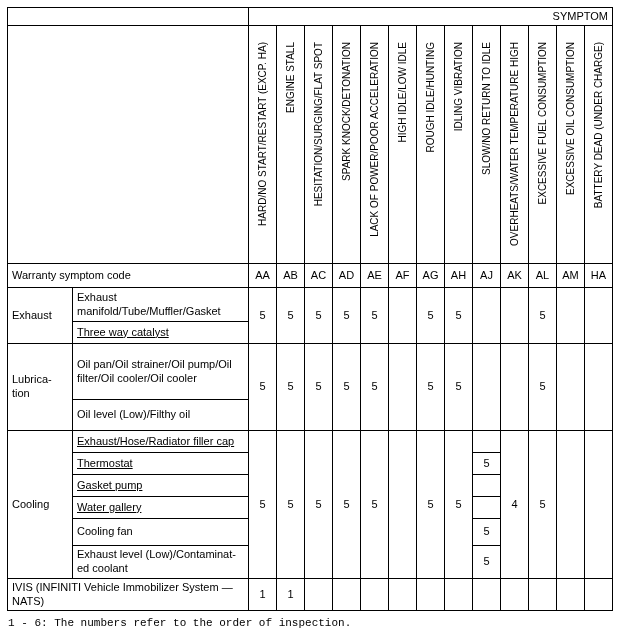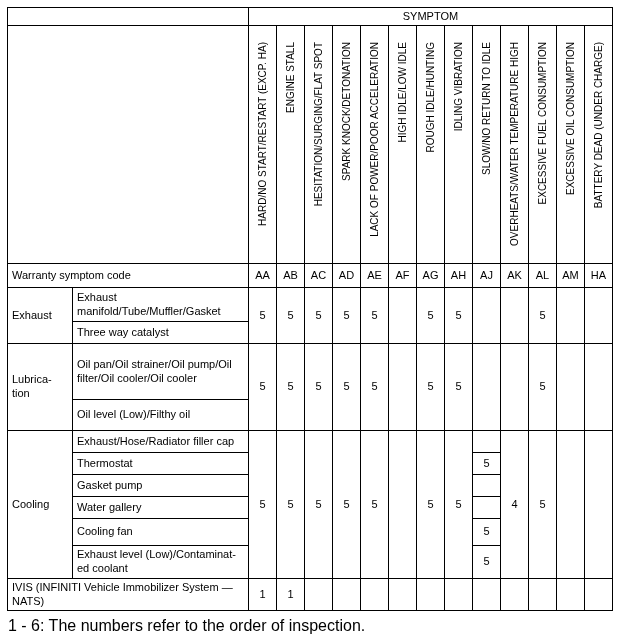--- a/index.html
+++ b/index.html
@@ -30,27 +30,27 @@
     position: absolute; left: 0; top: 0;
     width: 238px; height: 28px;
     transform-origin: 0 0;
     transform: rotate(-90deg) translateX(-238px);
     line-height: 28px;
     text-align: right;
     padding-right: 16px;
     font-size: 10px;
     white-space: nowrap;
   }
-  .symptom-hd { height: 18px; text-align: center; padding: 1px; }
-
-  .h24 { height: 24px; } .h34 { height: 34px; margin-left: 32px; } .h22 { height: 22px; }
+  .symptom-hd { height: 18px; text-align: right; padding: 1px; }
+
+  .h24 { height: 24px; } .h34 { height: 34px; margin-left: 32px; } .h22 { height: 22px; text-decoration: underline; }
   .h56 { height: 56px; } .h31 { height: 31px; } .h27 { height: 27px; }
   .h33 { height: 33px; } .h32 { height: 32px; margin-left: 32px; }
 
-  .footnote { font-size: 16px; margin-top: 6px; padding-left: 1px; }
+  .footnote { font-size: 11px; margin-top: 6px; padding-left: 1px; font-family: Liberation Mono, monospace; }
 </style>
 </head>
 <body>
 
 <div class="page">
   <table class="symptom">
     <colgroup>
       <col style="width:65px">
       <col style="width:176px">
       <col span="13" style="width:28px">

